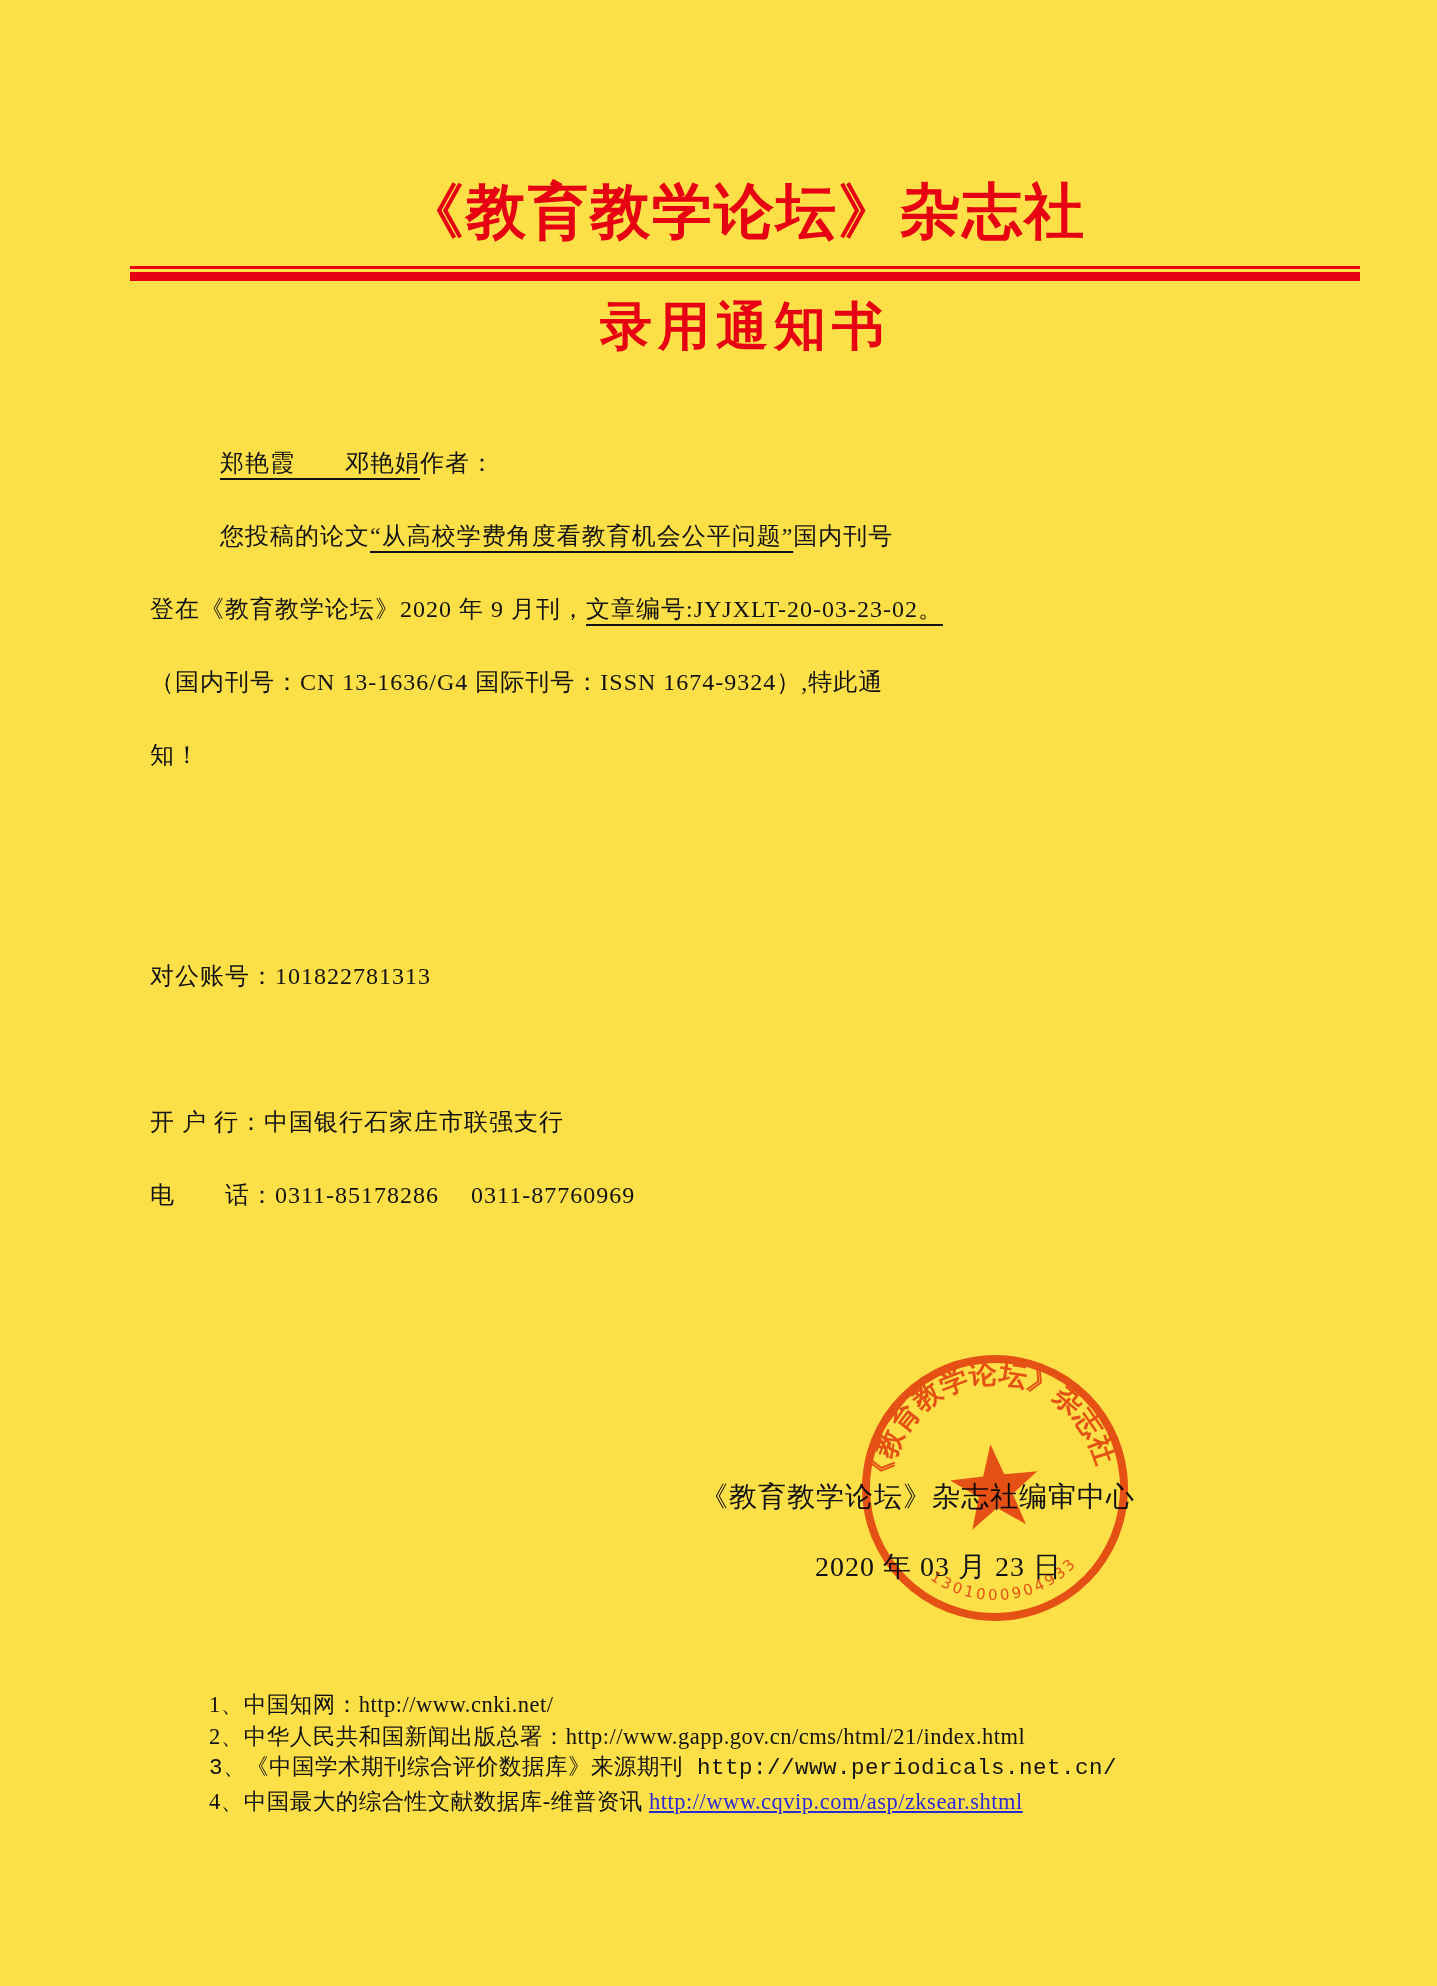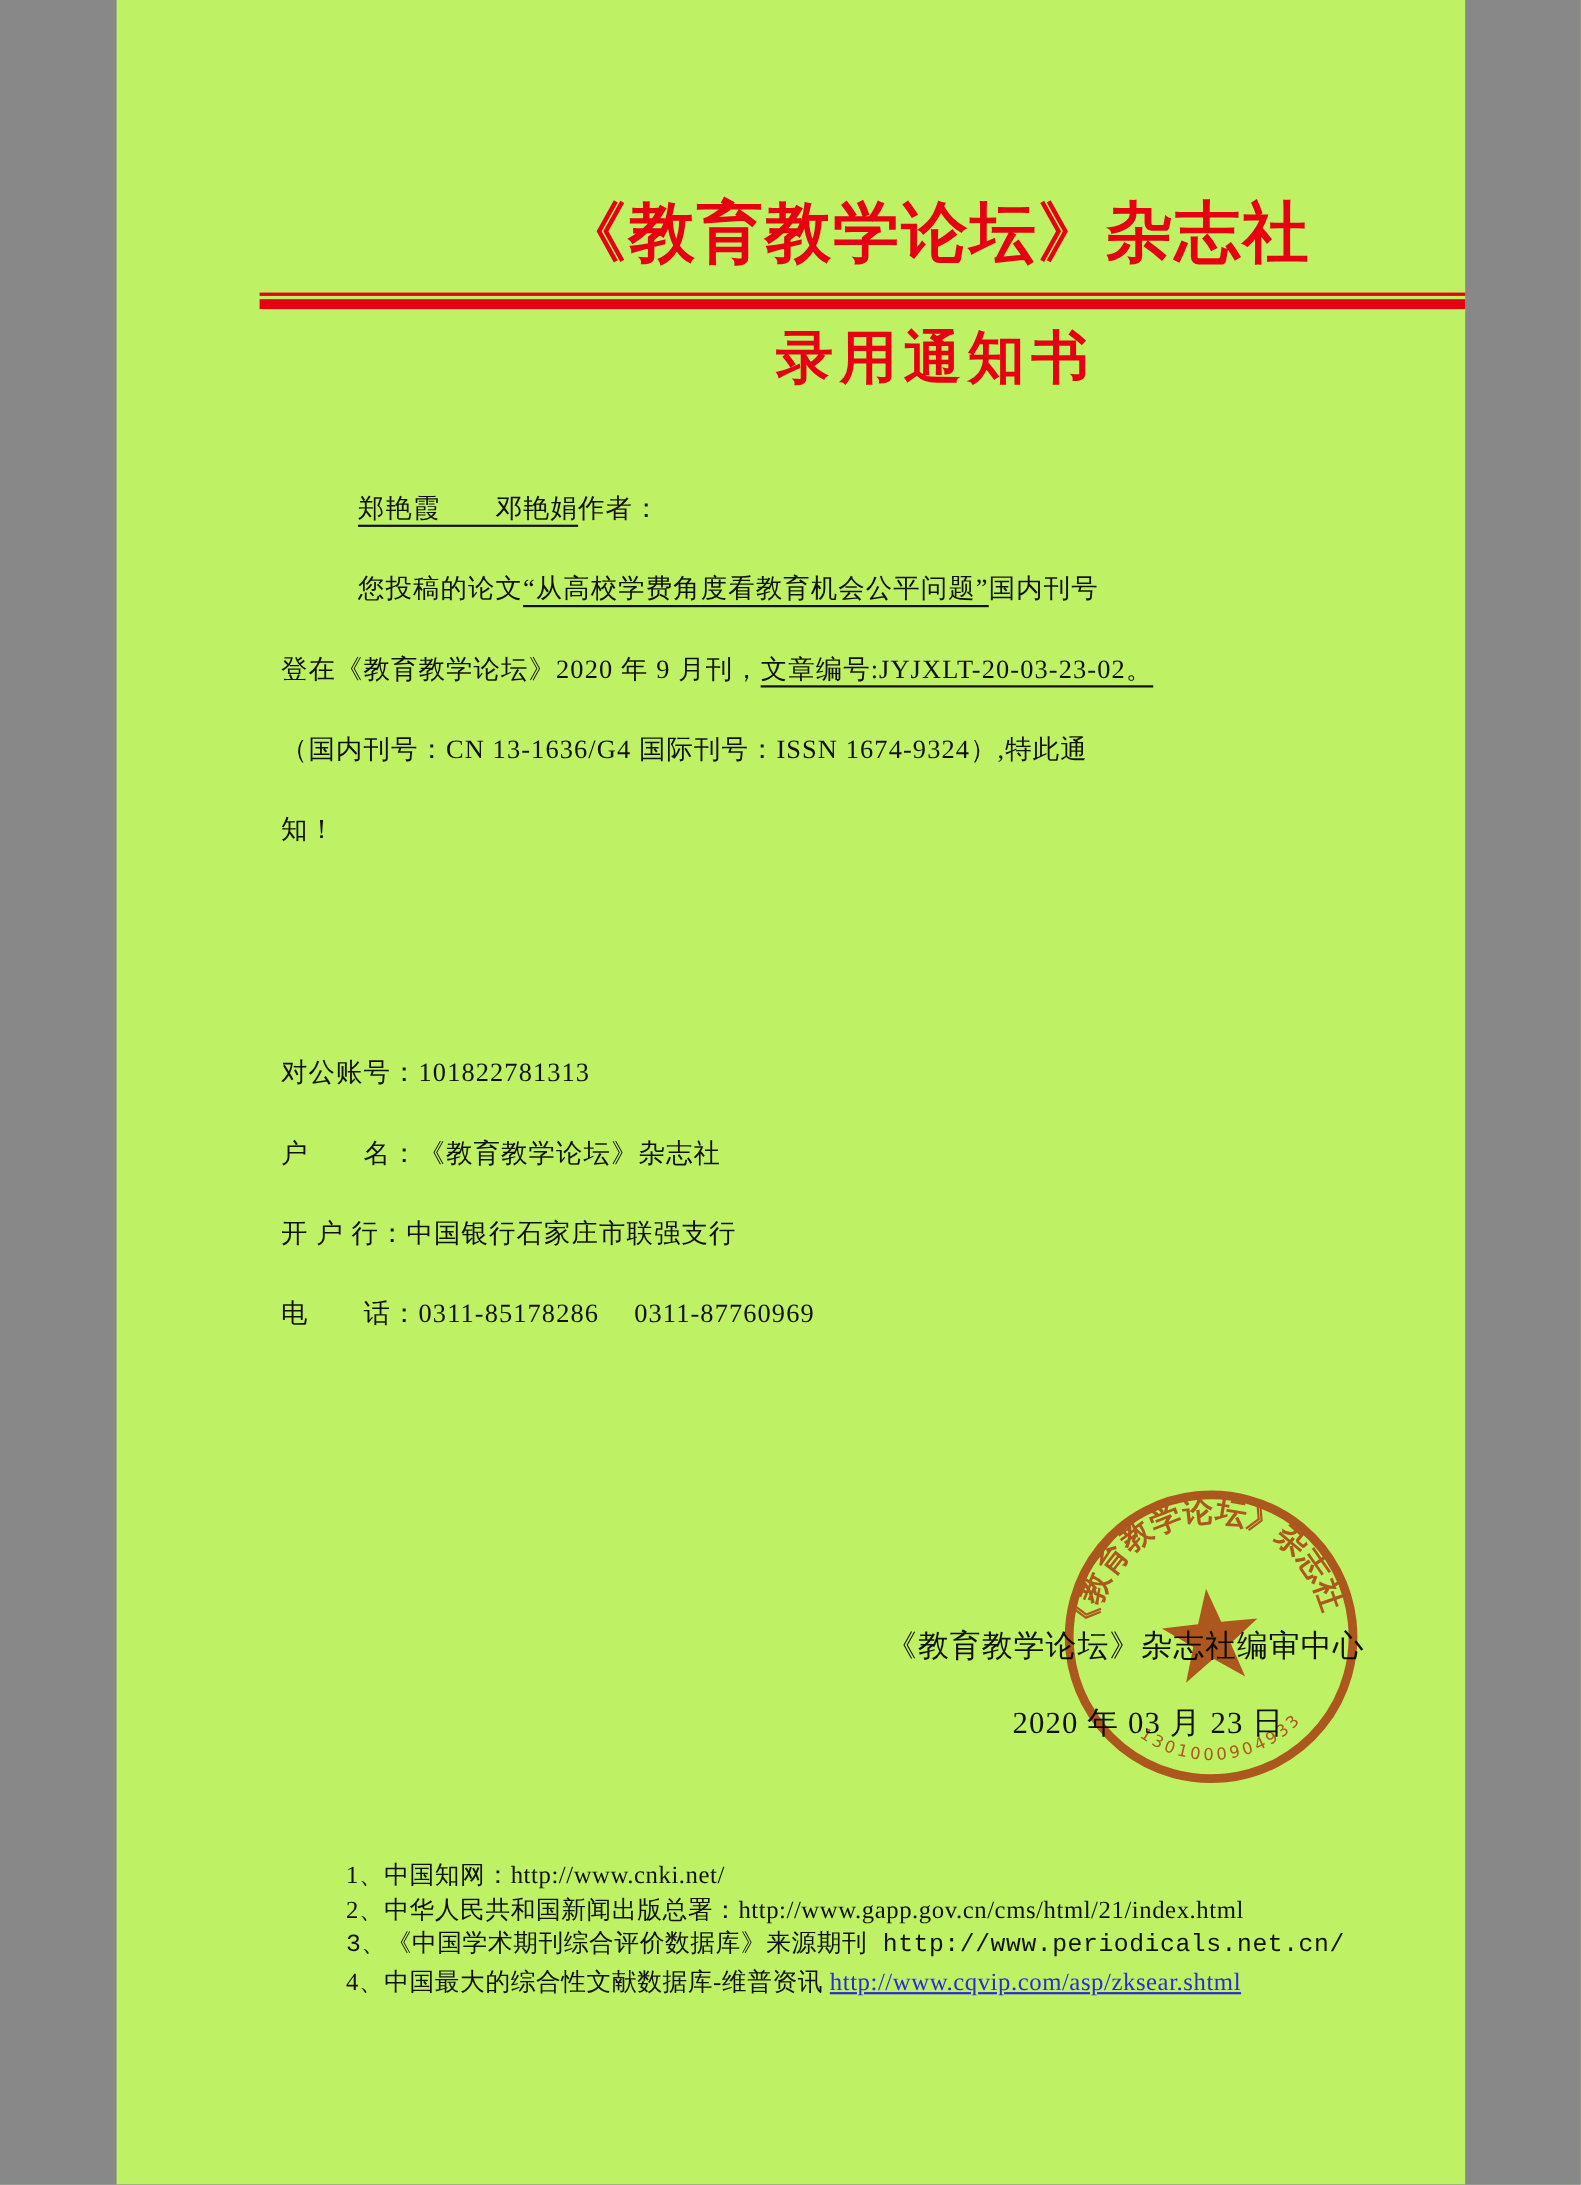--- a/index.html
+++ b/index.html
@@ -1,20 +1,20 @@
 <!DOCTYPE html>
 <html><head>
 <meta charset="utf-8">
 <style>
   html,body{margin:0;padding:0;background:#888;}
   .page{
     position:relative;
-    width:1226px;height:1986px;
+    width:1437px;height:1986px;
     margin:0 auto;
-    background:#bef264;
+    background:#fde047;
     font-family:"Liberation Serif","DejaVu Serif",serif;
     color:#111;
     overflow:hidden;
   }
   .abs{position:absolute;line-height:1.15;white-space:pre;}
   .center-col{left:130px;width:1230px;text-align:center;}
   .org-title{
     top:178px;
     font-size:60px;font-weight:bold;color:#e60012;
     letter-spacing:2px;
@@ -48,21 +48,20 @@
   <div class="rule rule-thick"></div>
   <div class="abs center-col doc-title">录用通知书</div>
 
   <div class="abs body-line" style="left:220px;top:450px;"><span class="u">郑艳霞　　邓艳娟</span><span>作者：</span></div>
   <div class="abs body-line" style="left:220px;top:523px;"><span>您投稿的论文</span><span class="u">“从高校学费角度看教育机会公平问题”</span><span>国内刊号</span></div>
   <div class="abs body-line" style="left:150px;top:596px;"><span>登在《教育教学论坛》2020 年 9 月刊，</span><span class="u">文章编号:JYJXLT-20-03-23-02。</span></div>
   <div class="abs body-line" style="left:150px;top:669px;"><span>（国内刊号：CN 13-1636/G4 国际刊号：ISSN 1674-9324）,特此通</span></div>
   <div class="abs body-line" style="left:150px;top:742px;"><span>知！</span></div>
 
   <div class="abs body-line" style="left:150px;top:963px;">对公账号：101822781313</div>
-  <div class="abs body-line" style="left:150px;top:1036px;">户　　名：《教育教学论坛》杂志社</div>
   <div class="abs body-line" style="left:150px;top:1109px;">开 户 行：中国银行石家庄市联强支行</div>
   <div class="abs body-line" style="left:150px;top:1182px;">电　　话：0311-85178286　 0311-87760969</div>
 
   <div class="abs sig" style="left:700px;top:1481px;">《教育教学论坛》杂志社编审中心</div>
   <div class="abs sig" style="left:815px;top:1551px;">2020 年 03 月 23 日</div>
 
   <svg class="stamp" viewBox="0 0 274 274">
     <defs>
       <path id="arcTop" d="M 32.4,127.8 A 105,105 0 0 1 241.6,127.8" fill="none"></path>
       <path id="arcBottom" d="M 35.5,184.3 A 112,112 0 0 0 238.5,184.3" fill="none"></path>

